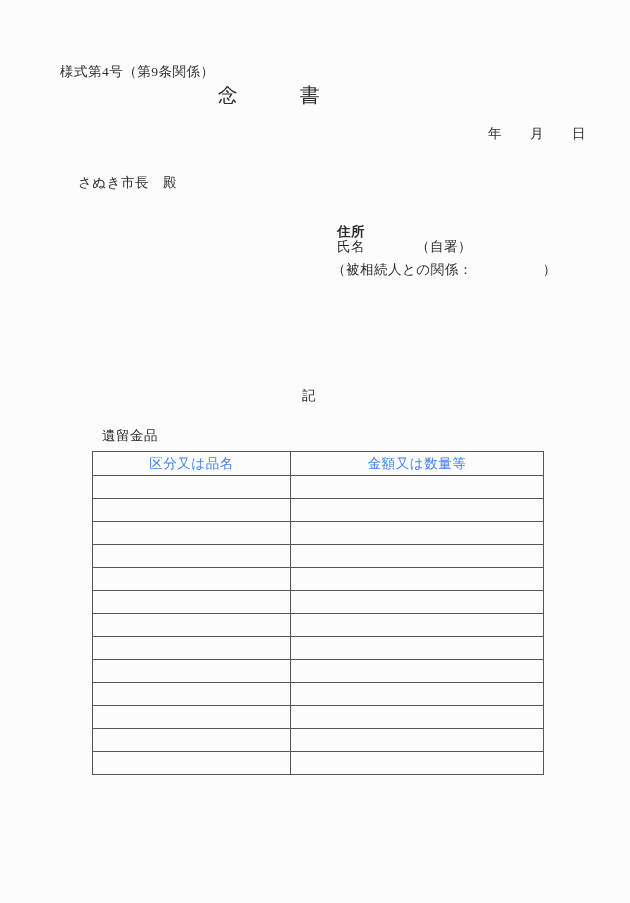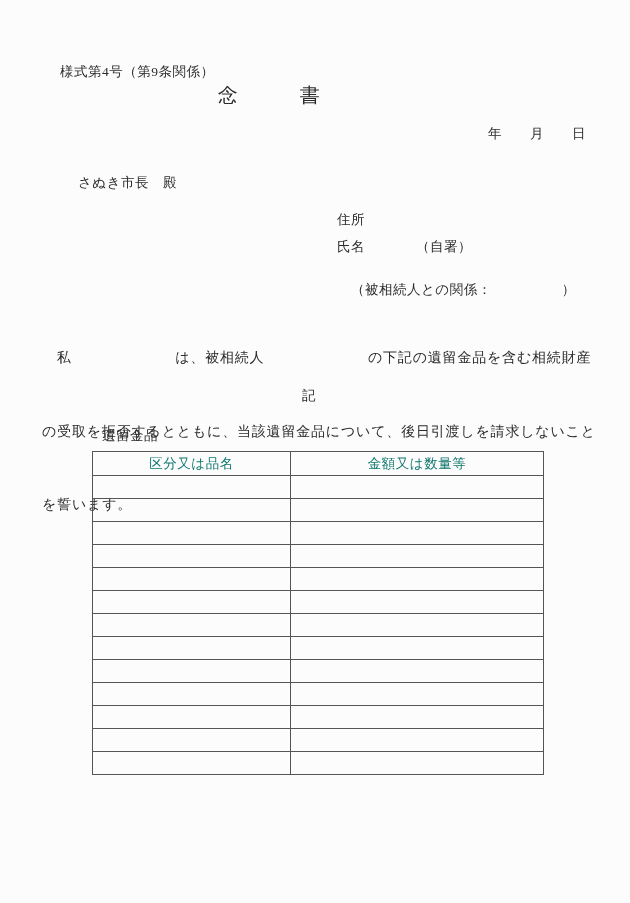--- a/index.html
+++ b/index.html
@@ -18,44 +18,44 @@
     letter-spacing: 0.5px;
     overflow: hidden;
     padding-left: 20px;
   }
   .abs { position: absolute; white-space: pre; line-height: 1.15; }
 
   .form-number   { left: 60px;  top: 64px; }
   .doc-title     { left: 0; top: 84px; width: 538px; text-align: center; font-size: 20px; }
   .date-line     { right: 64px; top: 110px; margin-top: 16px; }
   .addressee     { left: 78px;  top: 175px; text-align: right; }
-  .address-label { left: 337px; top: 212px; }
+  .address-label { left: 337px; top: 224px; font-weight: bold; }
   .name-label    { left: 337px; top: 239px; }
   .signature-note{ left: 416px; top: 239px; }
-  .relation-line { left: 351px; top: 262px; margin-top: 20px; }
+  .relation-line { left: 332px; top: 262px; }
 
   .body-text {
     left: 42px; top: 297px; width: 560px;
     font-size: 14px;
     letter-spacing: 0.8px;
     line-height: 24.5px;
     white-space: pre;
   }
 
   .section-marker { left: 0; top: 388px; width: 618px; text-align: center; }
   .table-caption  { left: 78px; top: 428px; margin-left: 24px; }
 
   table.items {
     position: absolute;
     left: 92px; top: 451px;
     width: 451px;
     border-collapse: collapse;
     table-layout: fixed;
     font-size: 13.5px;
-    color: #0f766e;
+    color: #3b82f6;
   }
   table.items col.c1 { width: 198px; }
   table.items col.c2 { width: 253px; }
   table.items th, table.items td {
     border: 1px solid #555555;
     padding: 0;
     font-weight: normal;
     text-align: center;
     letter-spacing: 0.5px;
   }
@@ -76,25 +76,20 @@
   <div class="abs addressee">さぬき市長　殿</div>
 
   <div class="abs address-label">住所</div>
 
   <div class="abs name-label">氏名</div>
 
   <div class="abs signature-note">（自署）</div>
 
   <div class="abs relation-line">（被相続人との関係：　　　　　）</div>
 
-  <div class="abs body-text">
-    <div>　私　　　　　　　は、被相続人　　　　　　　の下記の遺留金品を含む相続財産</div>
-    <div>の受取を拒否するとともに、当該遺留金品について、後日引渡しを請求しないこと</div>
-    <div>を誓います。</div>
-  </div>
 
   <div class="abs section-marker">記</div>
 
   <div class="abs table-caption">遺留金品</div>
 
   <table class="items">
     <colgroup>
         <col class="c1">
         <col class="c2">
       </colgroup>

